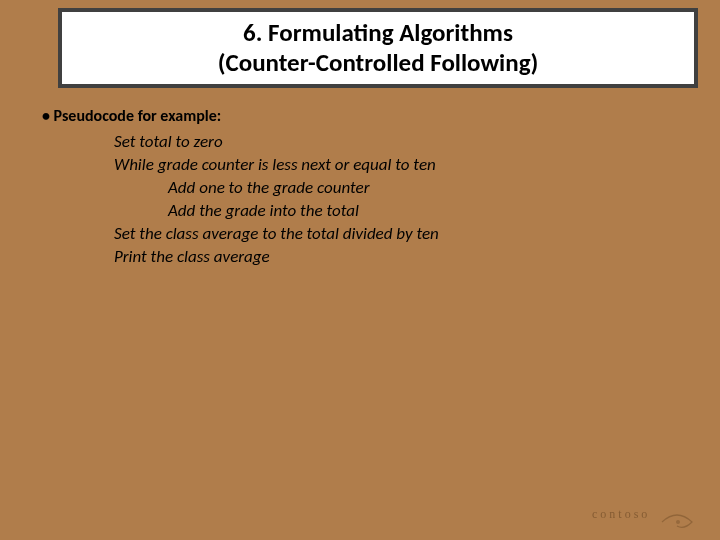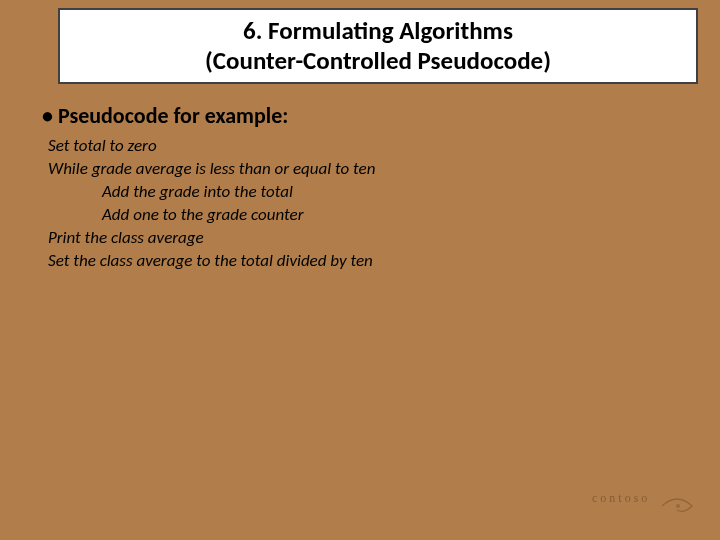--- a/index.html
+++ b/index.html
@@ -6,90 +6,91 @@
   body {
     width: 720px;
     height: 540px;
     background: #b07d4b;
     font-family: Calibri, 'Segoe UI', Arial, sans-serif;
     position: relative;
     overflow: hidden;
   }
   .title-bar {
     background: #fff;
-    border: 2px solid #404040;
+    border: 4px solid #404040;
     margin: 8px 22px 0 58px;
     padding: 6px 10px;
     text-align: center;
   }
   .title-bar h1 {
     font-size: 25px;
     font-weight: bold;
     color: #000;
     line-height: 1.2;
   }
   .content {
     margin: 18px 22px 0 48px;
     color: #000;
   }
   .bullet-line {
-    font-size: 22px;
+    font-size: 16px;
     font-weight: bold;
     margin-bottom: 6px;
     margin-left: -6px;
   }
   .bullet-line::before {
     content: "• ";
   }
   .pseudo {
+    margin-left: 66px;
     margin-top: 4px;
     margin-bottom: 22px;
   }
   .pseudo p {
     font-size: 17px;
     font-style: italic;
     line-height: 1.35;
   }
   .indent1 { padding-left: 54px; }
   .logo {
     position: absolute;
     right: 18px;
-    bottom: 16px;
+    bottom: 0;
     width: 110px;
     height: 40px;
     opacity: 0.5;
   }
   .logo svg { width: 100%; height: 100%; }
   .logo-text {
     font-family: Georgia, serif;
     font-size: 12px;
     letter-spacing: 3px;
     fill: #5a3a1a;
   }
 </style>
 </head>
 <body>
 
 <div class="title-bar">
   <h1>
     <span>6.   Formulating Algorithms</span><br>
-    <span>(Counter-Controlled Pseudocode)</span>
+    <span>(Counter-Controlled Following)</span>
   </h1>
 </div>
 
 <div class="content">
   <p class="bullet-line">Pseudocode for example:</p>
 
   <div class="pseudo">
     <p>Set total to zero</p>
-    <p>While grade average is less than or equal to ten</p>
+    <p>While grade counter is less next or equal to ten</p>
+    <p class="indent1">Add one to the grade counter</p>
     <p class="indent1">Add the grade into the total</p>
-    <p class="indent1">Add one to the grade counter</p>
+    <p>Set the class average to the total divided by ten</p>
     <p> Print the class average</p>
-    <p>Set the class average to the total divided by ten</p>
   </div>
 
 </div>
 
 <div class="logo">
   <svg viewBox="0 0 110 40">
     <text x="0" y="18" class="logo-text">contoso</text>
     <path d="M70 22 Q85 8 100 22 Q92 30 85 26" fill="none" stroke="#5a3a1a" stroke-width="1.2" opacity="0.7"></path>
     <circle cx="86" cy="22" r="2" fill="#5a3a1a" opacity="0.6"></circle>
   </svg>

